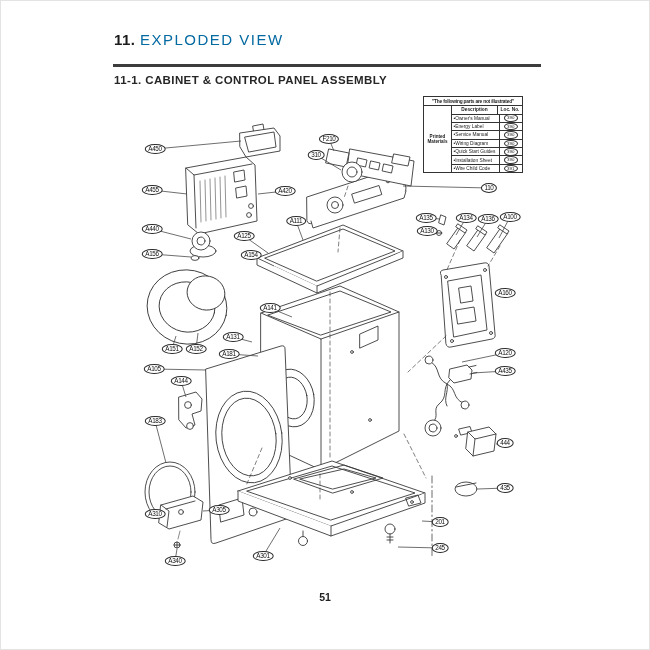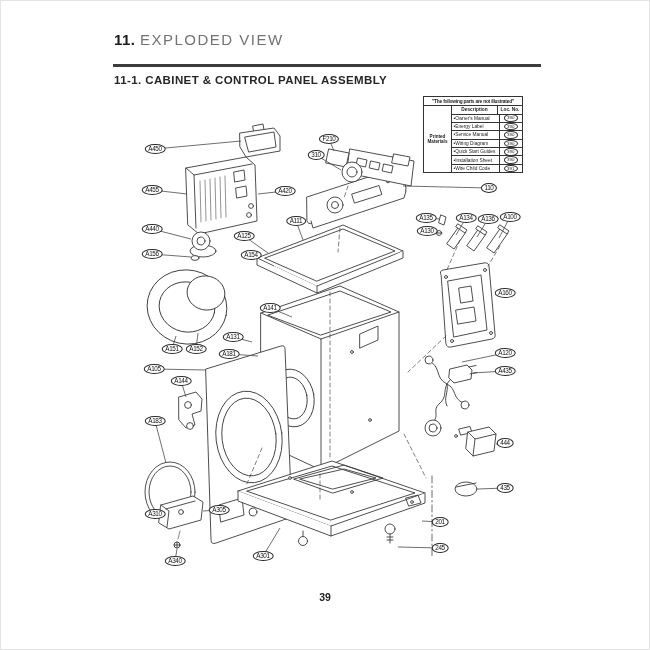--- a/index.html
+++ b/index.html
@@ -2,21 +2,21 @@
 <html><head>
 <meta charset="utf-8">
 <style>
   html,body{margin:0;padding:0;background:#fff;}
   .sheet{position:relative;width:650px;height:650px;background:#fff;overflow:hidden;
          font-family:"Liberation Sans", sans-serif;color:#1c1c1c;
          box-shadow:inset 0 0 0 1px #e3e3e3;}
   
   .hdr{position:absolute;left:114px;top:31px;white-space:nowrap;}
   .hdr .num{font-size:15px;font-weight:700;letter-spacing:.5px;color:#1c1c1c;}
-  .hdr .ttl{font-size:15px;font-weight:500;letter-spacing:1.5px;color:#737373;}
+  .hdr .ttl{font-size:15px;font-weight:500;letter-spacing:1.5px;color:#0369a1;}
   .title-rule{position:absolute;left:113px;top:64px;width:428px;height:3px;background:#3c3c3c;}
   .subttl{position:absolute;left:114px;top:74px;font-size:11.5px;font-weight:700;
           letter-spacing:.4px;color:#262626;white-space:nowrap;}
   
   .ni{position:absolute;left:423px;top:96px;width:98px;border:1px solid #333;
       background:#fff;z-index:5;font-size:4.8px;line-height:1.1;}
   .ni-title{border-bottom:1px solid #333;font-weight:700;font-size:4.8px;
             letter-spacing:-.2px;text-align:center;padding:1.5px 0;white-space:nowrap;overflow:hidden;}
   .ni-body{display:flex;}
   .ni-group{width:25px;border-right:1px solid #333;display:flex;align-items:center;
@@ -354,14 +354,14 @@
 
   <div class="ni-row">
     <span class="ni-desc">•Wire Child Code</span>
     <span class="ni-loc"><i class="loc-badge">391</i></span>
   </div>
 </div>
       </div>
     </div>
   </div>
 
-  <div class="pgnum">39</div>
+  <div class="pgnum">51</div>
 </div>
 
 </body></html>

